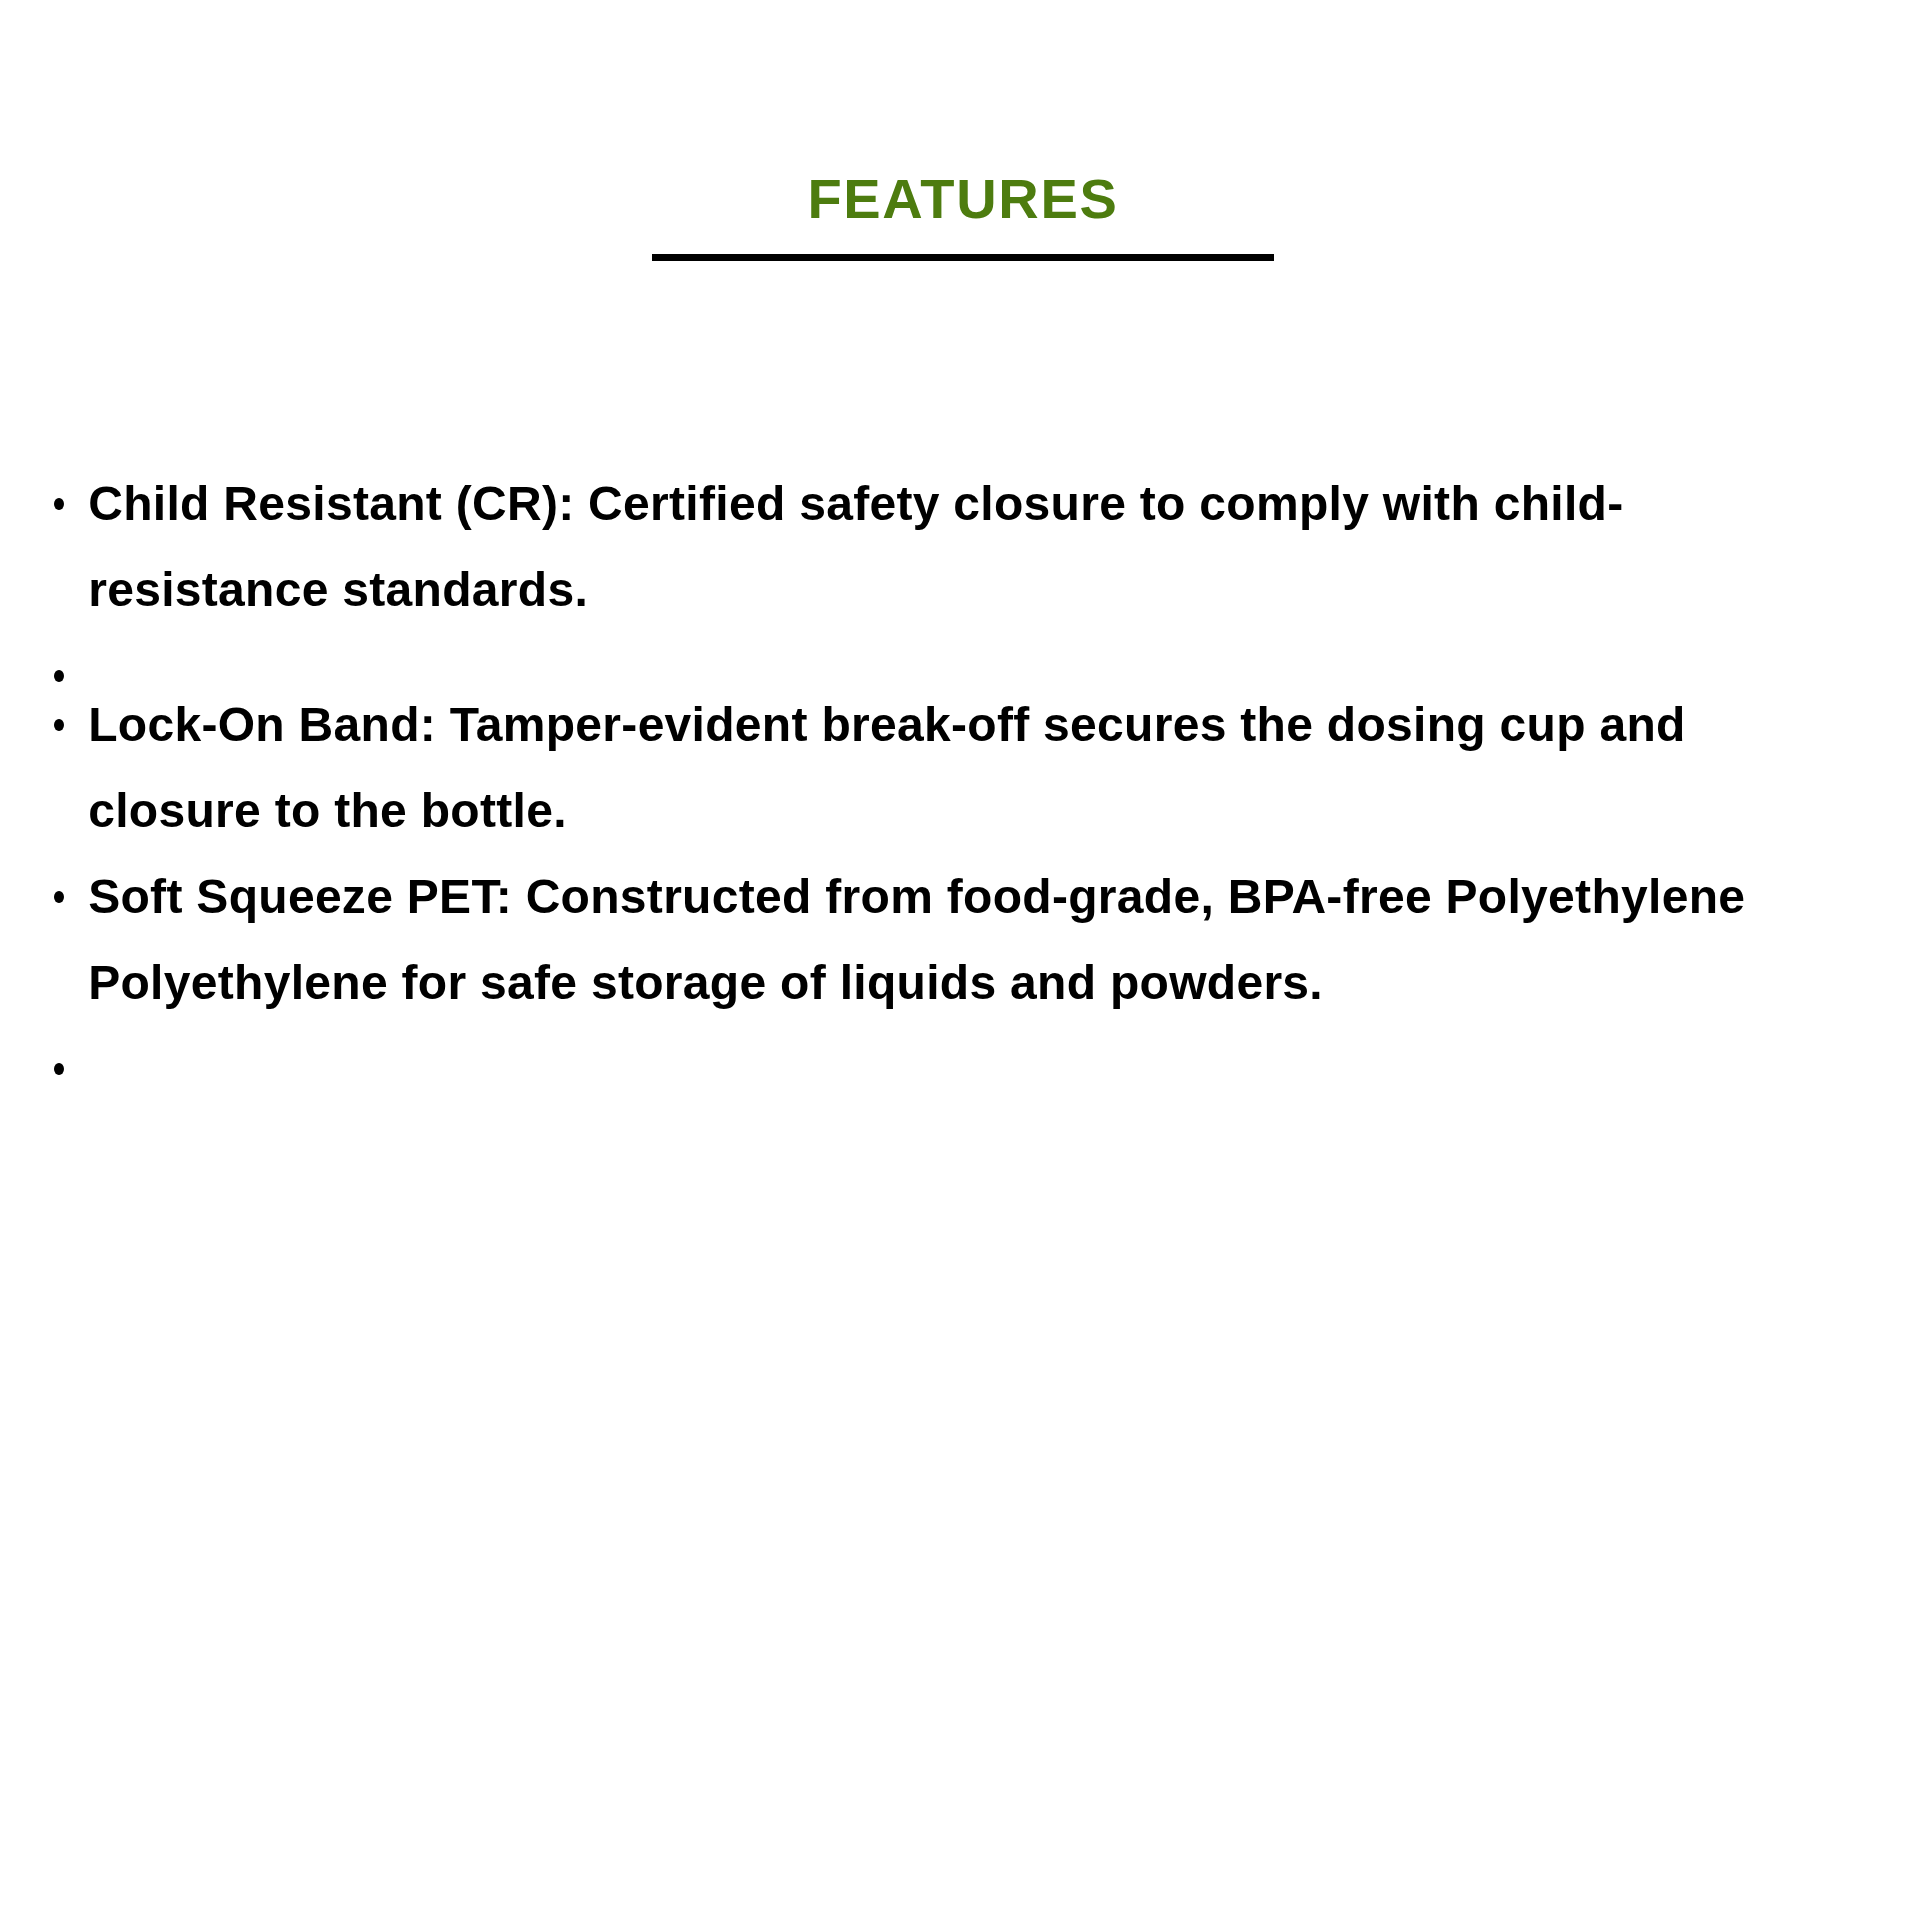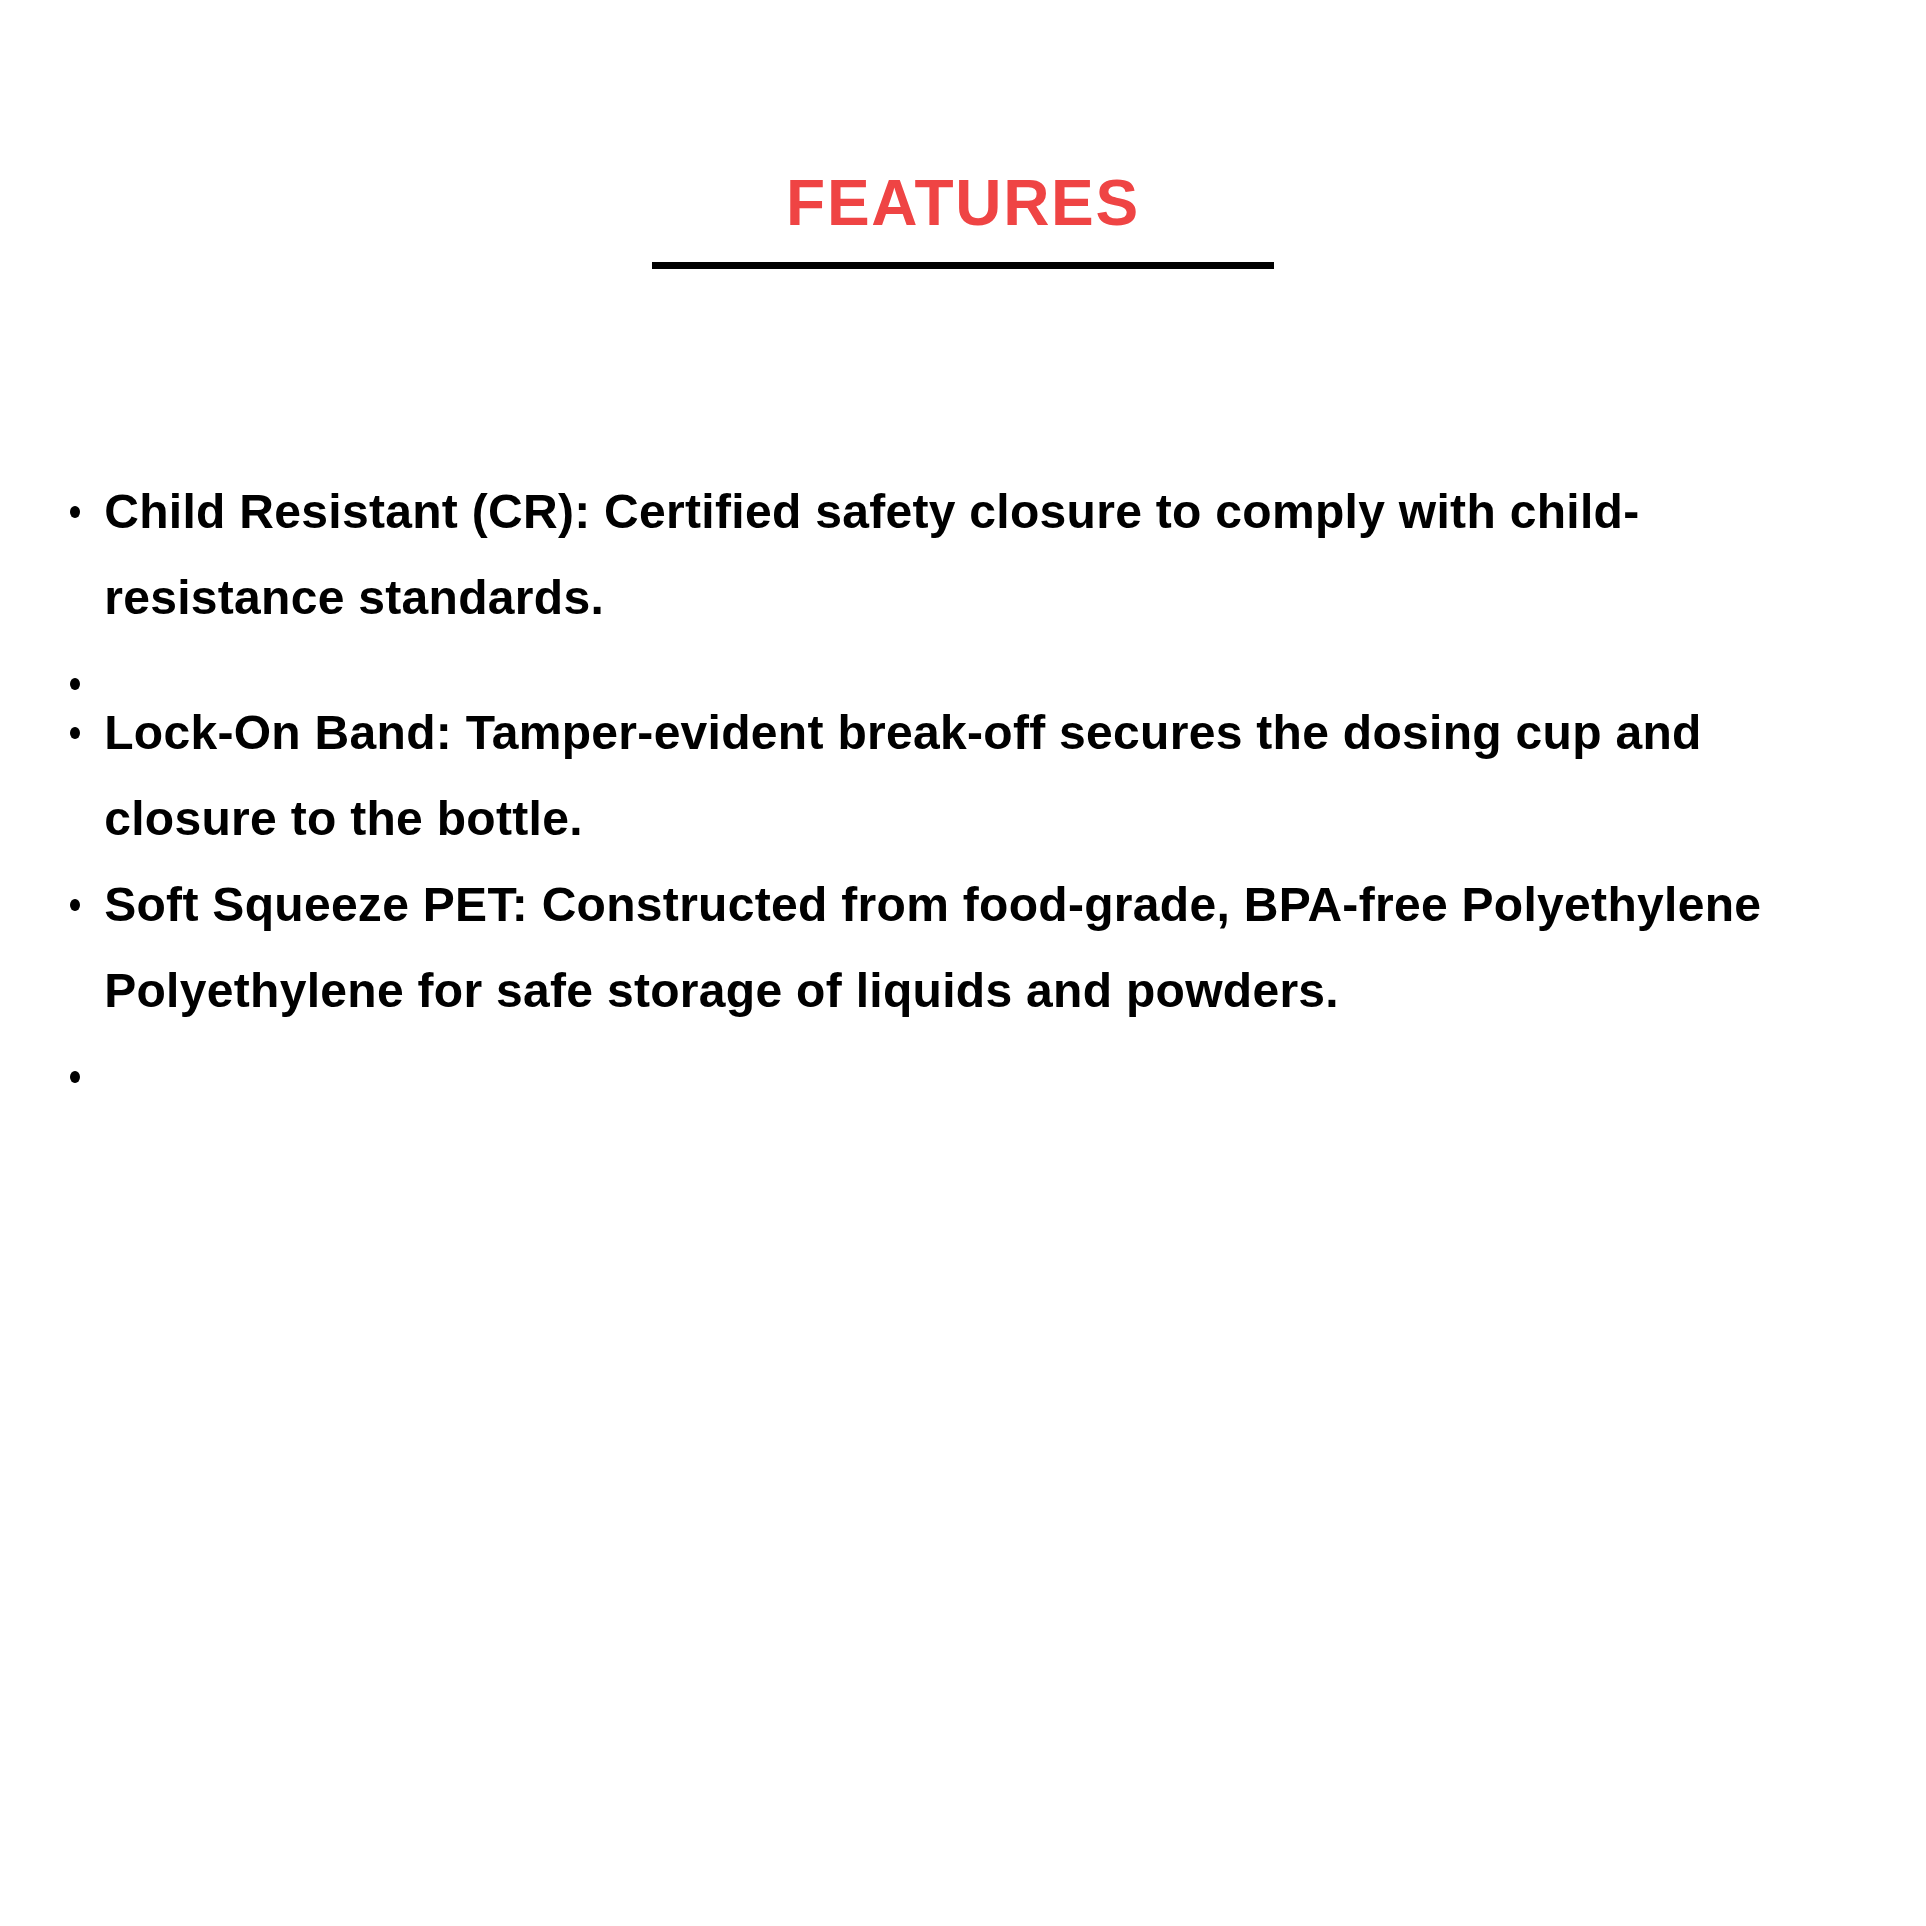--- a/index.html
+++ b/index.html
@@ -14,35 +14,35 @@
   .page {
     width: 1926px;
     height: 1926px;
     box-sizing: border-box;
   }
   .header {
     text-align: center;
   }
   .title {
     margin: 171px 0 0 0;
-    font-size: 64px;
+    font-size: 56px;
     line-height: 1;
     font-weight: 800;
     letter-spacing: 1.7px;
-    color: #ef4444;
+    color: #4d7c0f;
   }
   .title-underline {
     width: 622px;
     height: 7.4px;
     background: #000000;
     margin: 27px auto 0 auto;
   }
   .feature-list {
     list-style: none;
-    margin: 200px 0 0 16px;
+    margin: 200px 0 0 0;
     padding: 0 31px 0 54px;
   }
   .feature-item {
     display: flex;
     align-items: flex-start;
   }
   .bullet-dot {
     flex: none;
     width: 9.7px;
     height: 12px;

